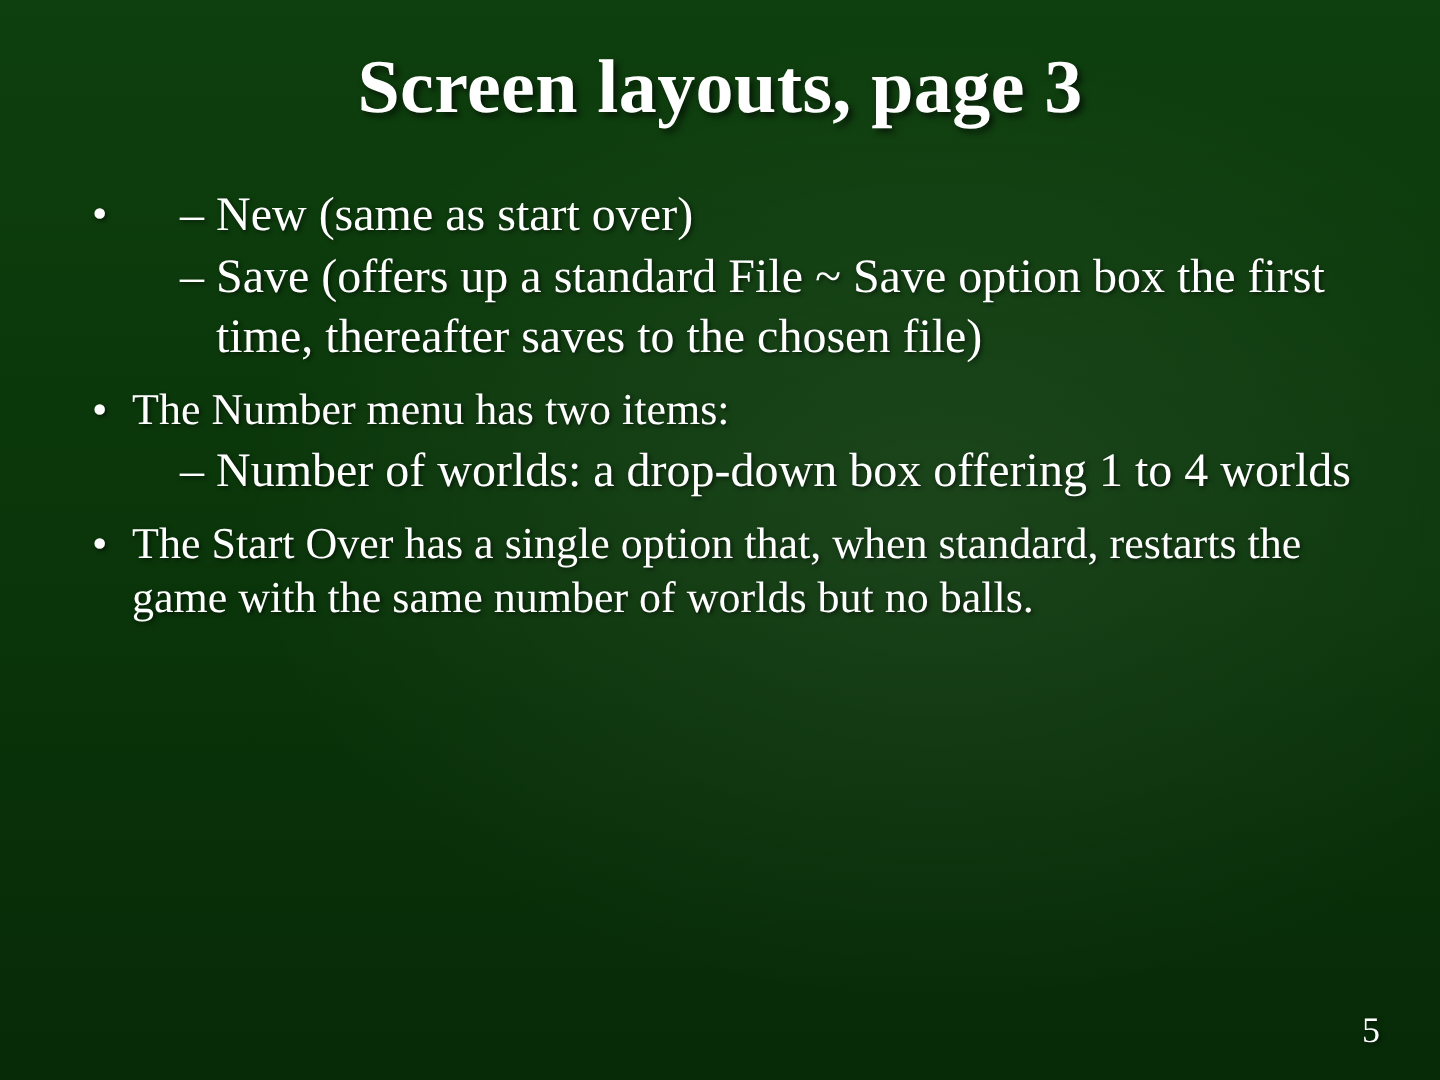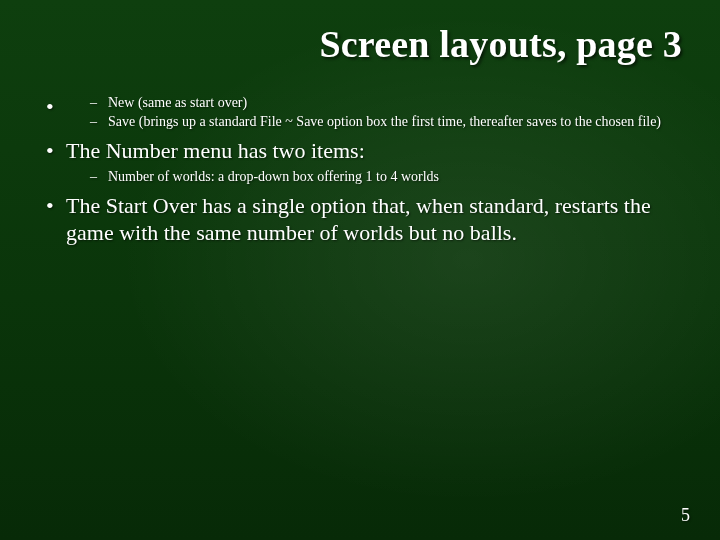--- a/index.html
+++ b/index.html
@@ -23,21 +23,21 @@
     box-sizing: border-box;
   }
   .slide {
     position: relative;
     width: 720px;
     height: 540px;
     box-sizing: border-box;
     padding: 18px 38px 0 38px;
   }
   .title {
-    text-align: right;
+    text-align: center;
     font-size: 38px;
     font-weight: bold;
     margin: 4px 0 28px 0;
     text-shadow: 2px 2px 3px rgba(0,0,0,0.6);
     letter-spacing: 0.2px;
   }
   ul.level1 {
     list-style: none;
     margin: 0;
     padding: 0 0 0 6px;
@@ -58,21 +58,21 @@
     font-size: 22px;
   }
   ul.level2 {
     list-style: none;
     margin: 3px 0 8px 0;
     padding: 0 0 0 24px;
   }
   ul.level2 > li {
     position: relative;
     padding-left: 18px;
-    font-size: 14px;
+    font-size: 24px;
     line-height: 1.22;
     margin-bottom: 2px;
     text-shadow: 1px 1px 2px rgba(0,0,0,0.55);
   }
   ul.level2 > li::before {
     content: "–";
     position: absolute;
     left: 0;
     top: 0;
   }
@@ -97,21 +97,21 @@
 <body>
 
 <div class="slide">
 
   <div class="title">Screen layouts, page 3</div>
 
   <ul class="level1">
     <li>
       <ul class="level2">
         <li>New (same as start over)</li>
-        <li>Save (brings up a standard File ~ Save option box the first time, thereafter saves to the chosen file)</li>
+        <li>Save (offers up a standard File ~ Save option box the first time, thereafter saves to the chosen file)</li>
       </ul>
     </li>
     <li>
       <span>The Number menu has two items:</span>
       <ul class="level2">
         <li>Number of worlds:  a drop-down box offering 1 to 4 worlds</li>
       </ul>
     </li>
     <li>
       <span>The Start Over has a single option that, when standard, restarts the game with the same number of worlds but no balls.</span>

